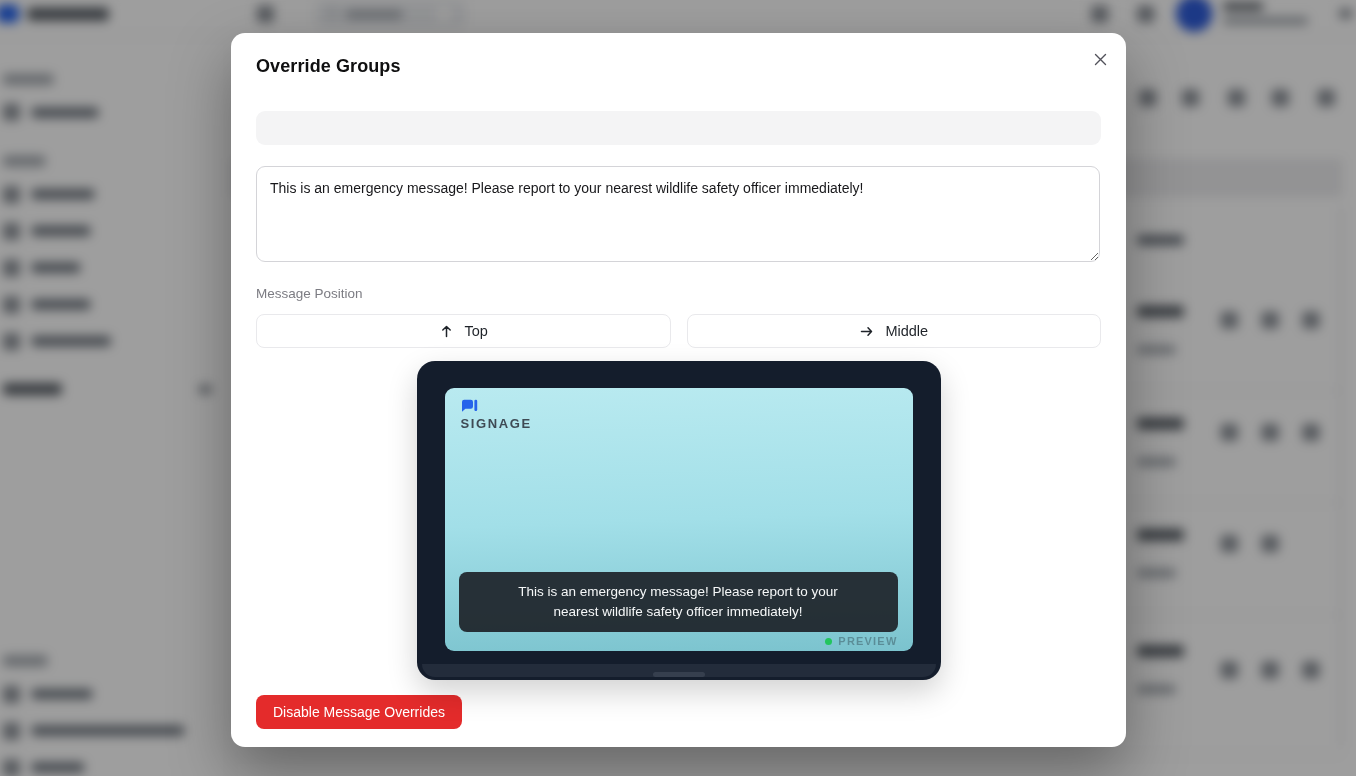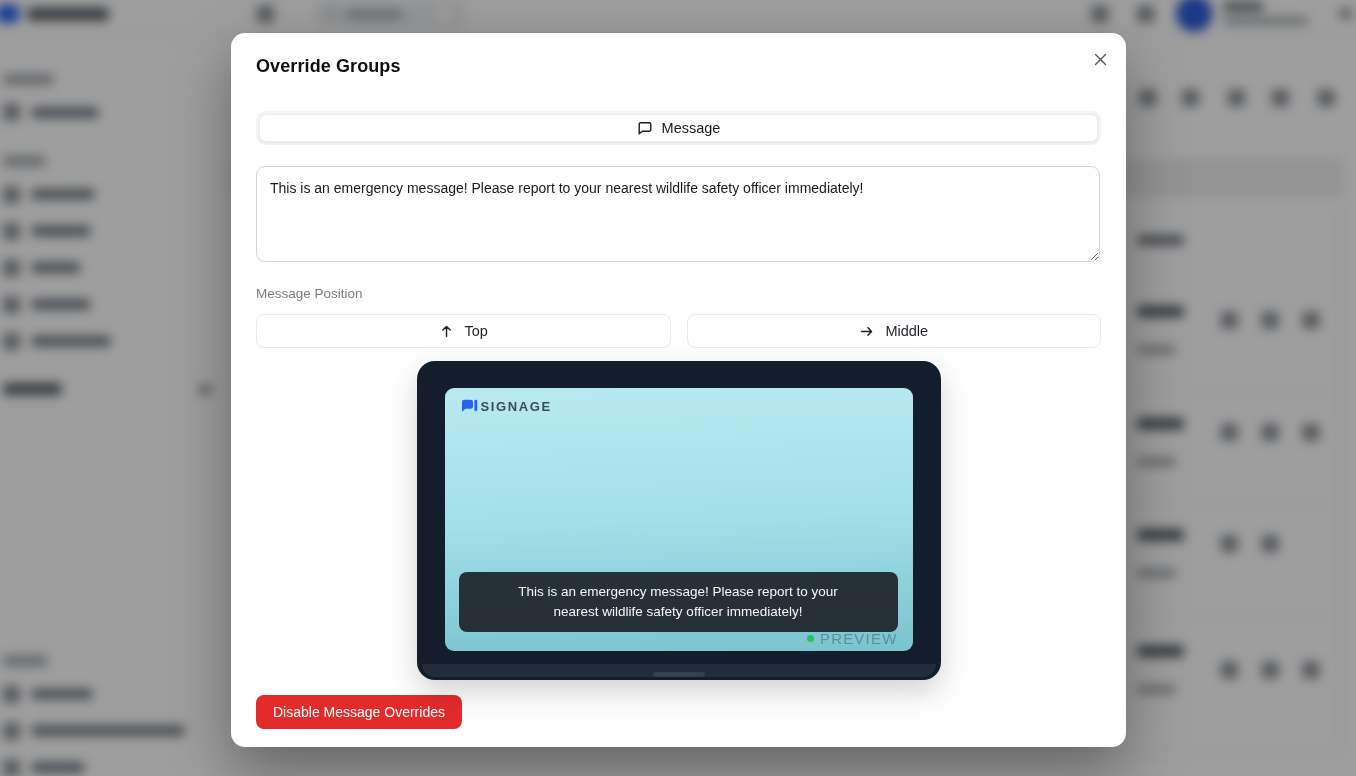--- a/index.html
+++ b/index.html
@@ -55,28 +55,28 @@
 
   
   .tv { position:relative; margin:13px auto 0; width:524px; height:319px; background:#141d2c;
     border-radius:18px; box-shadow:0 12px 30px rgba(0,0,0,.18); }
   .tv-bottom { position:absolute; left:5px; right:5px; bottom:3px; height:13px; background:#232c3b;
     border-radius:0 0 13px 13px; }
   .tv-notch { position:absolute; left:50%; transform:translateX(-50%); bottom:3px; width:52px; height:5px;
     background:#363f4e; border-radius:3px; }
   .screen { position:absolute; left:28px; top:27px; width:468px; height:263px; border-radius:9px;
     background:linear-gradient(178deg,#b9eaf0 0%, #a2dfe8 50%, #7bc3ce 100%); overflow:hidden; }
-  .brand { position:absolute; left:16px; top:11px; display:flex; gap:3px; }
+  .brand { position:absolute; left:16px; top:11px; display:flex; gap:3px;flex-direction:column; }
   .brand-text { font-size:13px; font-weight:700; letter-spacing:1.6px; color:#3e4a54; }
   .screen-msg { position:absolute; left:14px; right:15px; bottom:19px; height:60px; background:rgba(30,36,42,.93);
     border-radius:8px; color:#f5f7f8; font-size:13.5px; line-height:20px; display:flex; align-items:center;
     justify-content:center; text-align:center; padding:8px 42px; }
   .preview-tag { position:absolute; right:15px; bottom:4px; display:flex; align-items:center; gap:6px; }
   .preview-dot { width:7px; height:7px; border-radius:50%; background:#22c55e; }
-  .preview-text { font-size:15px; font-weight:400; letter-spacing:1.2px; color:rgba(25,36,47,.35); }
+  .preview-text { font-size:11px; font-weight:700; letter-spacing:1.2px; color:rgba(25,36,47,.35); }
 
   
   .modal-footer { margin-top:15px; display:flex; justify-content:space-between; }
   .btn-danger { height:34px; padding:0 17px; background:#e42b2b; color:#fff; border:none; border-radius:8px;
     font-family:inherit; font-size:14px; font-weight:500; cursor:pointer; }
   .btn-dark { height:34px; padding:0 17px; background:#17181b; color:#fff; border:none; border-radius:8px;
     font-family:inherit; font-size:14px; font-weight:500; cursor:pointer; }
   svg { display:block; }
 </style>
 </head>
@@ -175,28 +175,20 @@
 
   <div class="modal">
     <div class="modal-title">Override Groups</div>
     <button class="close-btn">
       <svg width="15" height="15" viewBox="0 0 15 15">
           <path d="M2.5 2.5 L12.5 12.5 M12.5 2.5 L2.5 12.5" stroke="#52525b" stroke-width="1.4" stroke-linecap="round"></path>
         </svg>
     </button>
 
     <div class="seg">
-      <button class="seg-tab selected">
-        <span>
-          <svg width="16" height="16" viewBox="0 0 16 16" fill="none">
-            <path d="M3.6 2.8 h8.8 a1.4 1.4 0 0 1 1.4 1.4 v5.6 a1.4 1.4 0 0 1 -1.4 1.4 h-7 l-3.2 2.6 v-9.6 a1.4 1.4 0 0 1 1.4-1.4 z" stroke="#18181b" stroke-width="1.4" stroke-linejoin="round"></path>
-          </svg>
-        </span>
-        <span>Message</span>
-      </button>
     </div>
 
     <textarea class="msg-area" spellcheck="false" style="">This is an emergency message! Please report to your nearest wildlife safety officer immediately!</textarea>
 
     <div class="pos-label">Message Position</div>
 
     <div class="pos-row">
       <button class="pos-btn">
         <span>
           <svg width="15" height="15" viewBox="0 0 15 15" fill="none">

